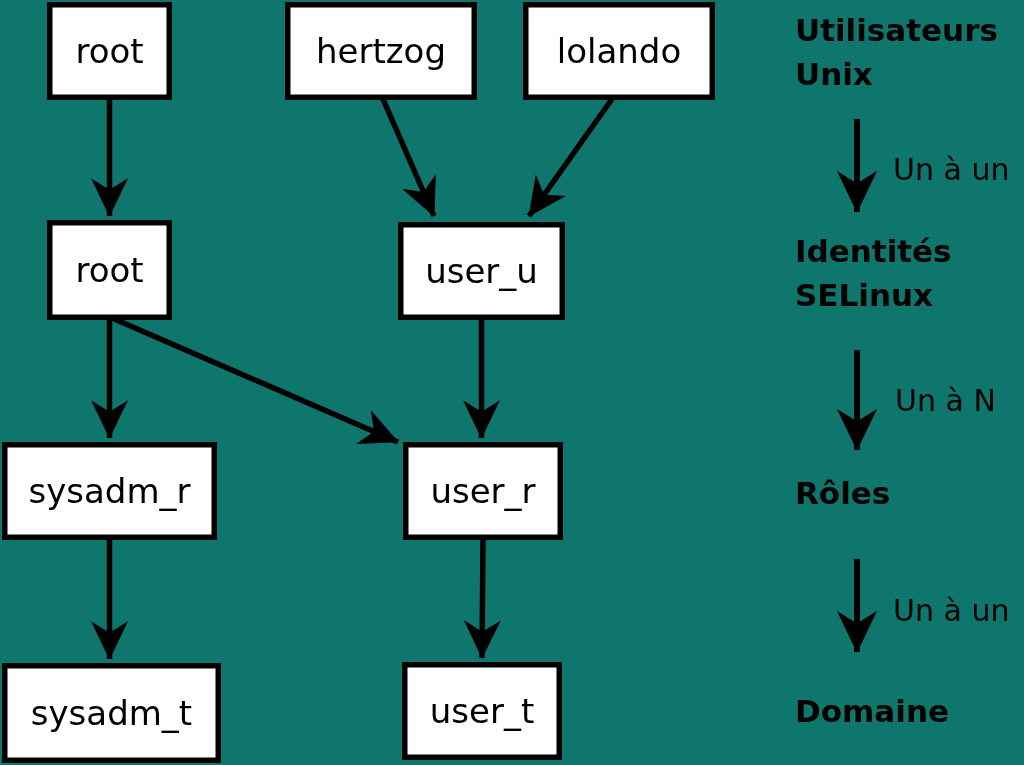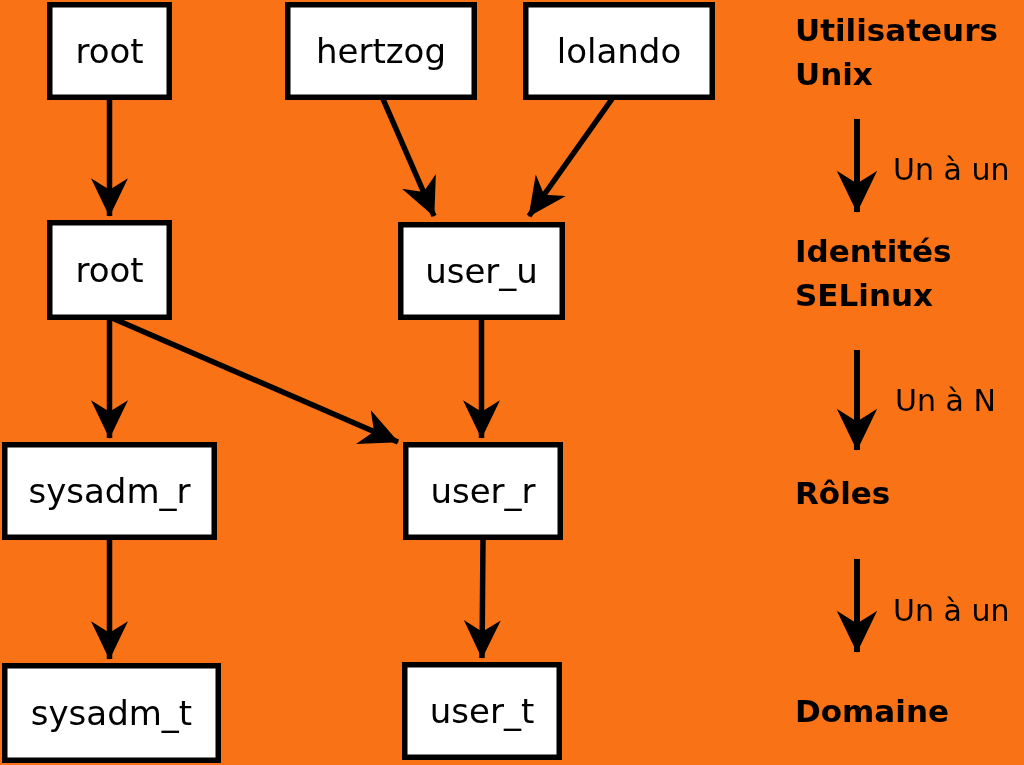--- a/index.html
+++ b/index.html
@@ -4,21 +4,21 @@
 <style>
   html, body {
     margin: 0;
     padding: 0;
     background: #ffffff;
   }
   #stage {
     position: relative;
     width: 1024px;
     height: 765px;
-    background: #f97316;
+    background: #0f766e;
     overflow: hidden;
   }
   svg {
     display: block;
   }
   .node-rect {
     fill: #ffffff;
     stroke: #000000;
     stroke-width: 5.5;
   }

